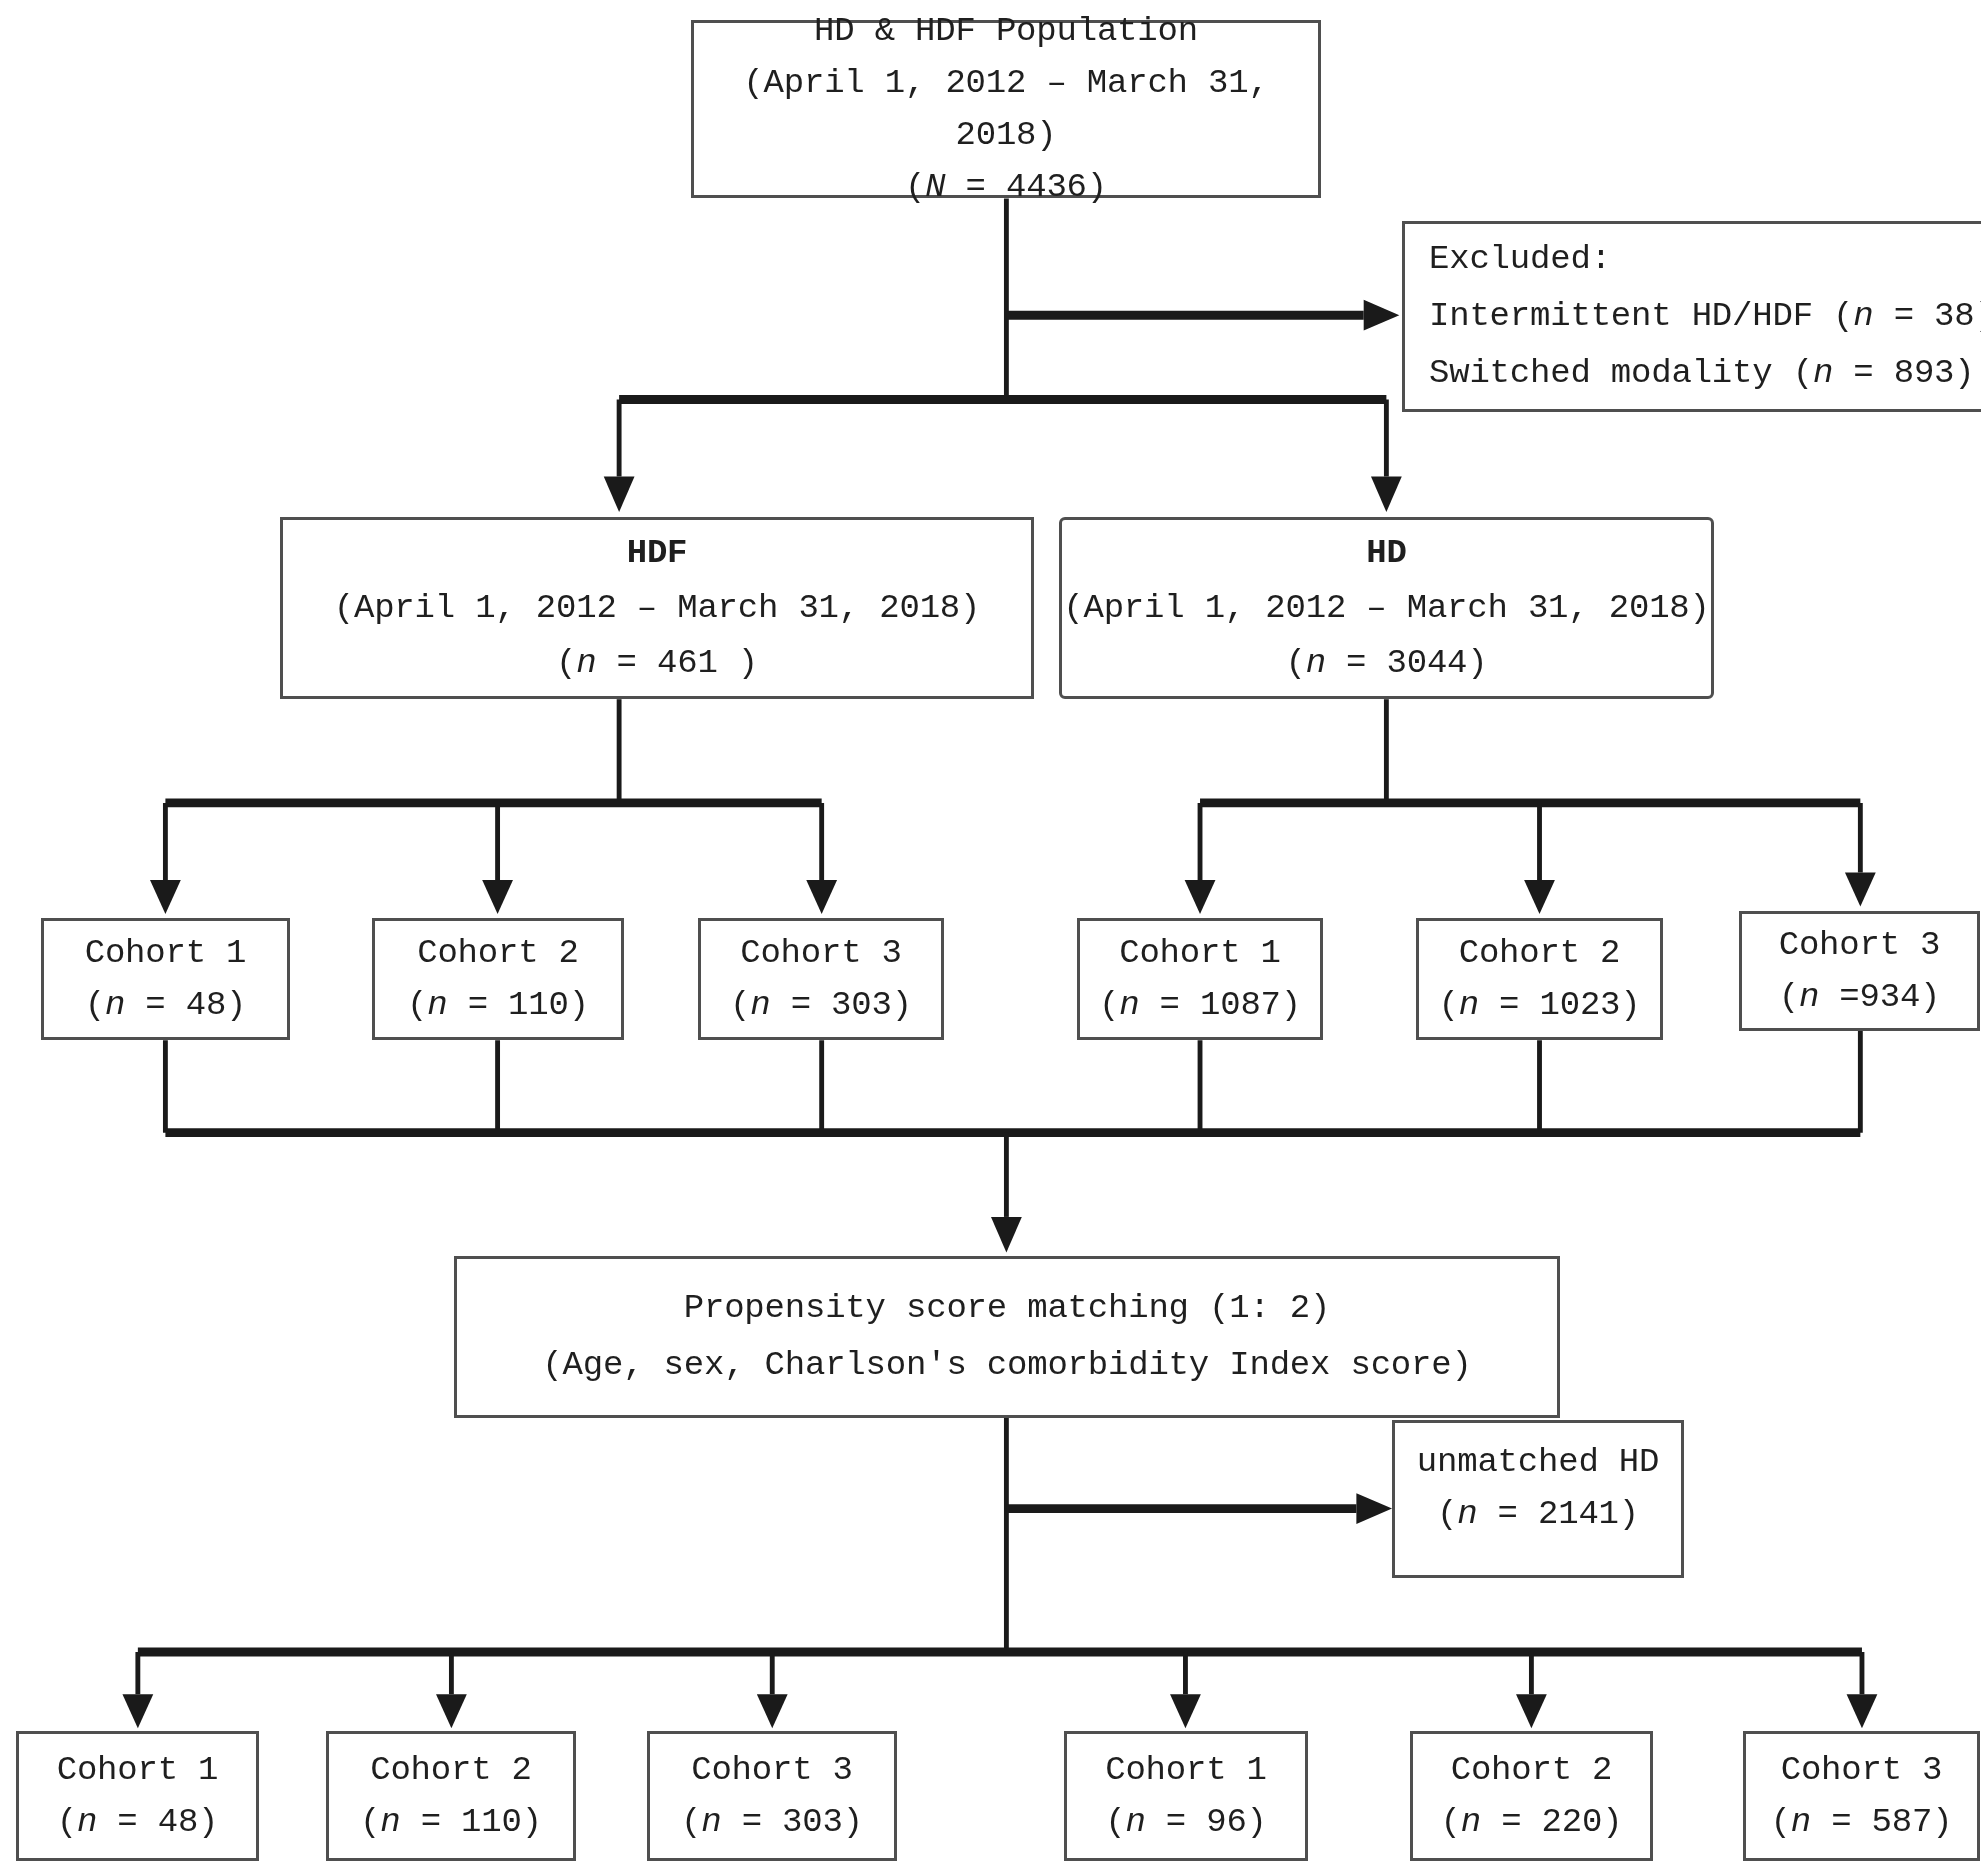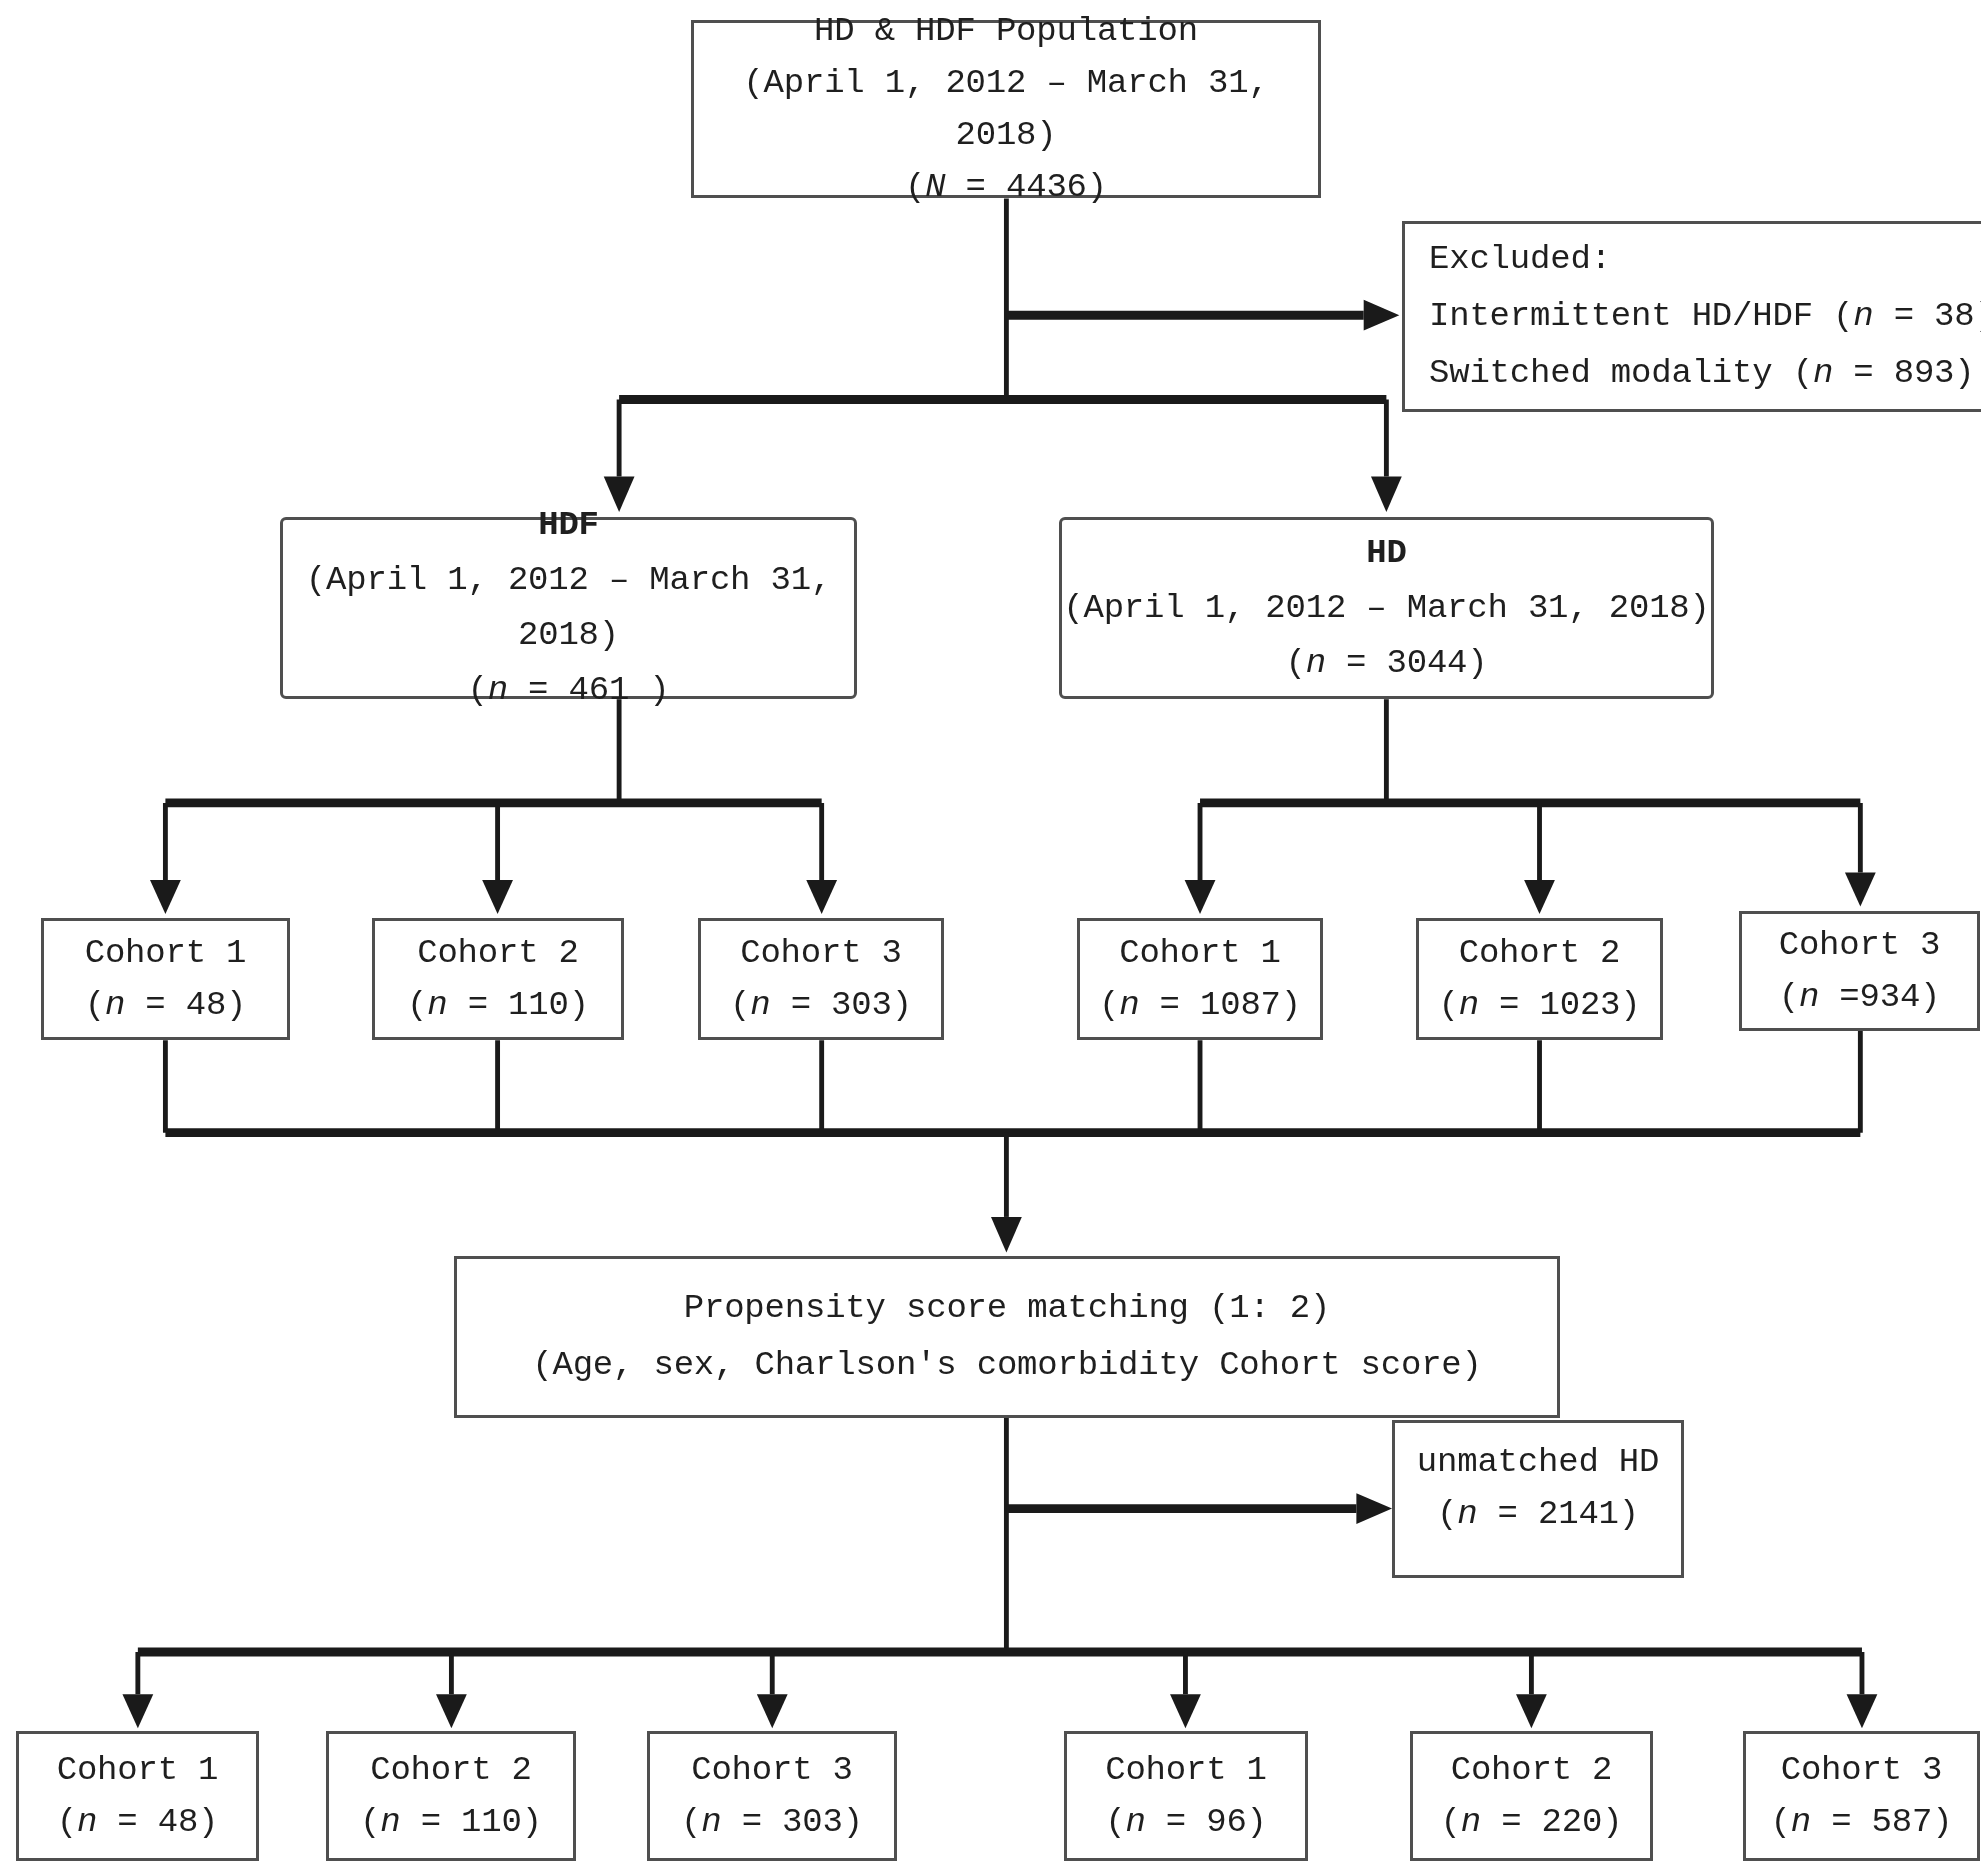--- a/index.html
+++ b/index.html
@@ -92,21 +92,21 @@
       <div class="line">HD &amp; HDF Population</div>
       <div class="line">(April 1, 2012 – March 31, 2018)</div>
       <div class="line">(<i>N</i> = 4436)</div>
     </div>
   <div class="box left-align" style="left:1402px;top:221px;width:670px;height:191px;">
       <div class="line">Excluded:</div>
       <div class="line">Intermittent HD/HDF (<i>n</i> = 38)</div>
       <div class="line">Switched modality (<i>n</i> = 893).</div>
     </div>
 
-  <div class="box first-bold" style="left:280px;top:517px;width:577px;height:182px;line-height:55px;border-radius:6px;">
+  <div class="box first-bold" style="left:280px;top:517px;width:754px;height:182px;line-height:55px;">
       <div class="line">HDF</div>
       <div class="line">(April 1, 2012 – March 31, 2018)</div>
       <div class="line">(<i>n</i> = 461 )</div>
     </div>
   <div class="box first-bold" style="left:1059px;top:517px;width:655px;height:182px;line-height:55px;border-radius:6px;">
       <div class="line">HD</div>
       <div class="line">(April 1, 2012 – March 31, 2018)</div>
       <div class="line">(<i>n</i> = 3044)</div>
     </div>
 
@@ -130,21 +130,21 @@
       <div class="line">Cohort 2</div>
       <div class="line">(<i>n</i> = 1023)</div>
     </div>
   <div class="box" style="left:1739px;top:911px;width:241px;height:120px;">
       <div class="line">Cohort 3</div>
       <div class="line">(<i>n</i> =934)</div>
     </div>
 
   <div class="box" style="left:454px;top:1256px;width:1106px;height:162px;line-height:57px;">
       <div class="line">Propensity score matching (1: 2)</div>
-      <div class="line">(Age, sex, Charlson's comorbidity Cohort score)</div>
+      <div class="line">(Age, sex, Charlson's comorbidity Index score)</div>
     </div>
   <div class="box top-align" style="left:1392px;top:1420px;width:292px;height:158px;">
       <div class="line">unmatched HD</div>
       <div class="line">(<i>n</i> = 2141)</div>
     </div>
 
   <div class="box" style="left:16px;top:1731px;width:243px;height:130px;">
       <div class="line">Cohort 1</div>
       <div class="line">(<i>n</i> = 48)</div>
     </div>

